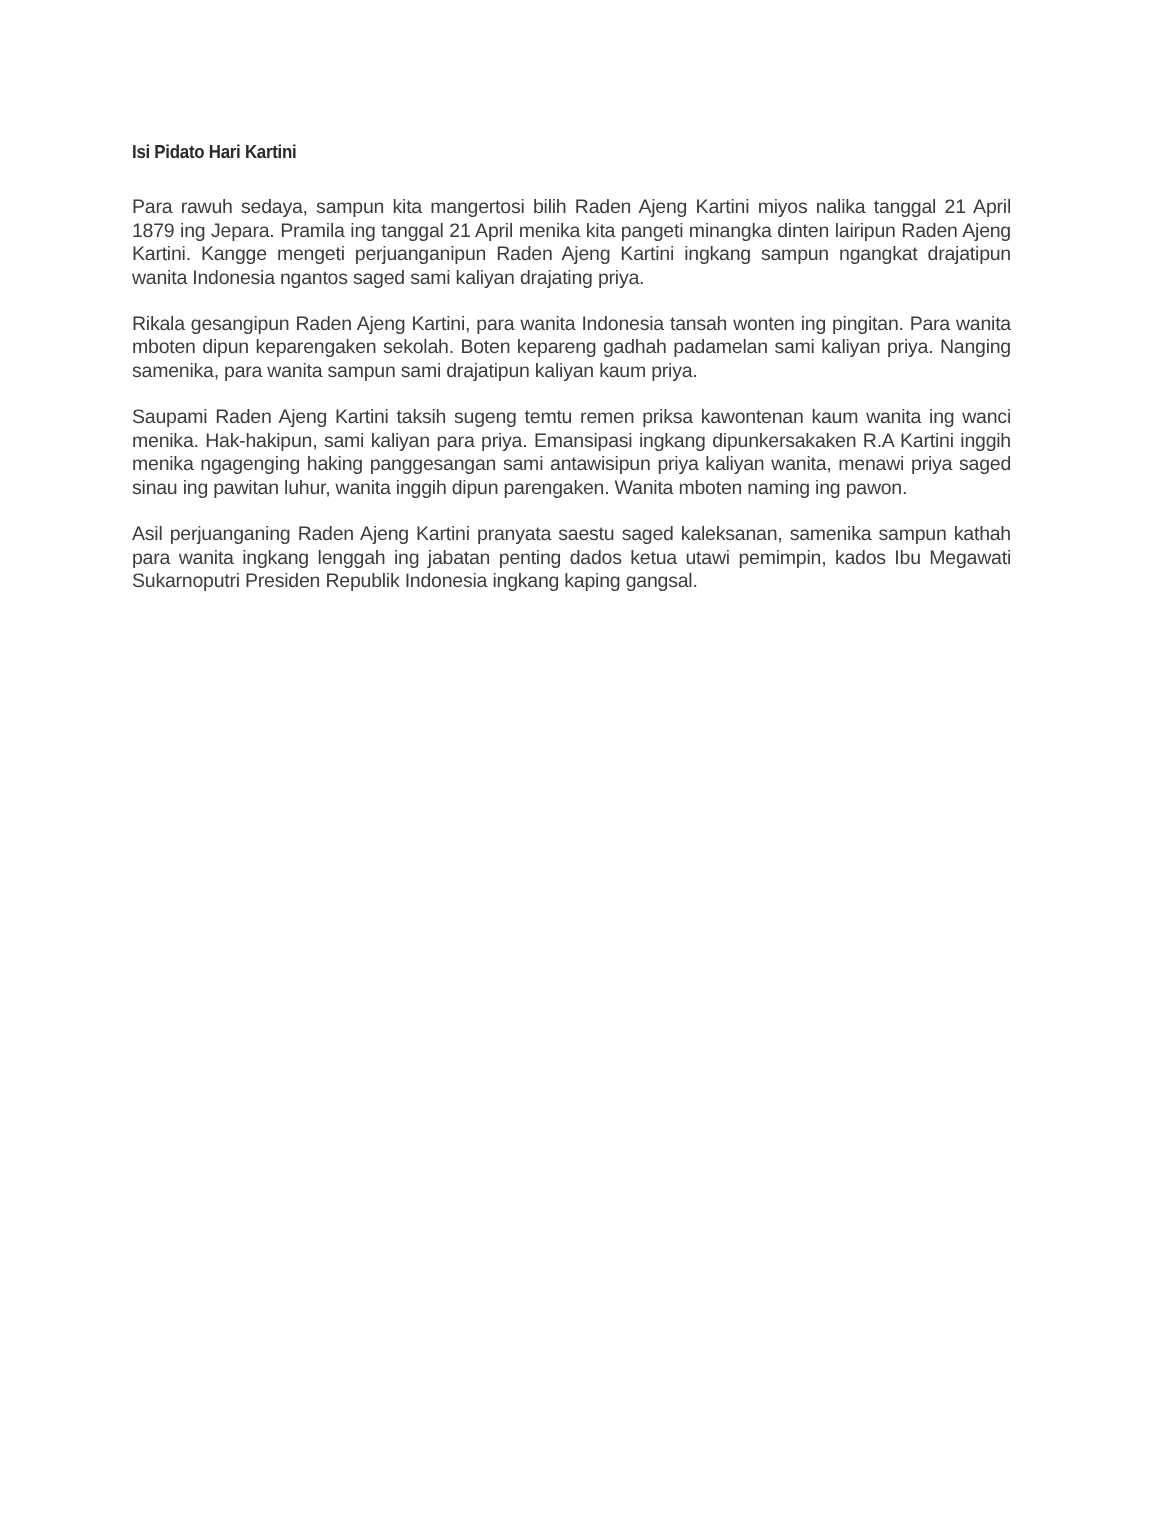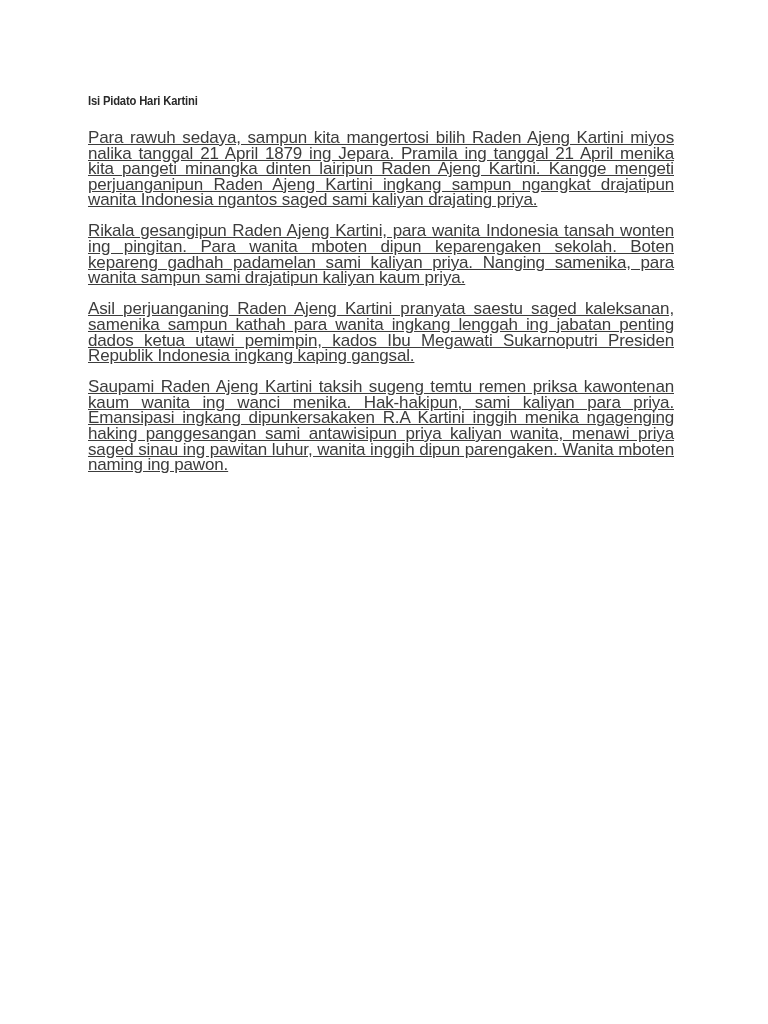--- a/index.html
+++ b/index.html
@@ -26,30 +26,29 @@
       font-weight: bold;
       font-size: 12.5px;
       color: #2a2a2a;
       margin: 0 0 21px 0;
       line-height: 15px;
       letter-spacing: -0.2px;
       transform: scaleX(0.9);
       transform-origin: left center;
     }
     .para {
-      font-size: 17px;
+      font-size: 13px;
       line-height: 15.6px;
       text-align: justify;
       margin: 0 0 15.5px 0;
       letter-spacing: -0.15px;
-      text-decoration: underline;
     }
   </style>
 </head>
 <body>
 
 <div class="page">
   <div class="title">Isi Pidato Hari Kartini</div>
   <p class="para">Para rawuh sedaya, sampun kita mangertosi bilih Raden Ajeng Kartini miyos nalika tanggal 21 April 1879 ing Jepara. Pramila ing tanggal 21 April menika kita pangeti minangka dinten lairipun Raden Ajeng Kartini. Kangge mengeti perjuanganipun Raden Ajeng Kartini ingkang sampun ngangkat drajatipun wanita Indonesia ngantos saged sami kaliyan drajating priya.</p>
   <p class="para">Rikala gesangipun Raden Ajeng Kartini, para wanita Indonesia tansah wonten ing pingitan. Para wanita mboten dipun keparengaken sekolah. Boten kepareng gadhah padamelan sami kaliyan priya. Nanging samenika, para wanita sampun sami drajatipun kaliyan kaum priya.</p>
+  <p class="para">Saupami Raden Ajeng Kartini taksih sugeng temtu remen priksa kawontenan kaum wanita ing wanci menika. Hak-hakipun, sami kaliyan para priya. Emansipasi ingkang dipunkersakaken R.A Kartini inggih menika ngagenging haking panggesangan sami antawisipun priya kaliyan wanita, menawi priya saged sinau ing pawitan luhur, wanita inggih dipun parengaken. Wanita mboten naming ing pawon.</p>
   <p class="para">Asil perjuanganing Raden Ajeng Kartini pranyata saestu saged kaleksanan, samenika sampun kathah para wanita ingkang lenggah ing jabatan penting dados ketua utawi pemimpin, kados Ibu Megawati Sukarnoputri Presiden Republik Indonesia ingkang kaping gangsal.</p>
-  <p class="para">Saupami Raden Ajeng Kartini taksih sugeng temtu remen priksa kawontenan kaum wanita ing wanci menika. Hak-hakipun, sami kaliyan para priya. Emansipasi ingkang dipunkersakaken R.A Kartini inggih menika ngagenging haking panggesangan sami antawisipun priya kaliyan wanita, menawi priya saged sinau ing pawitan luhur, wanita inggih dipun parengaken. Wanita mboten naming ing pawon.</p>
 </div>
 
 </body></html>

